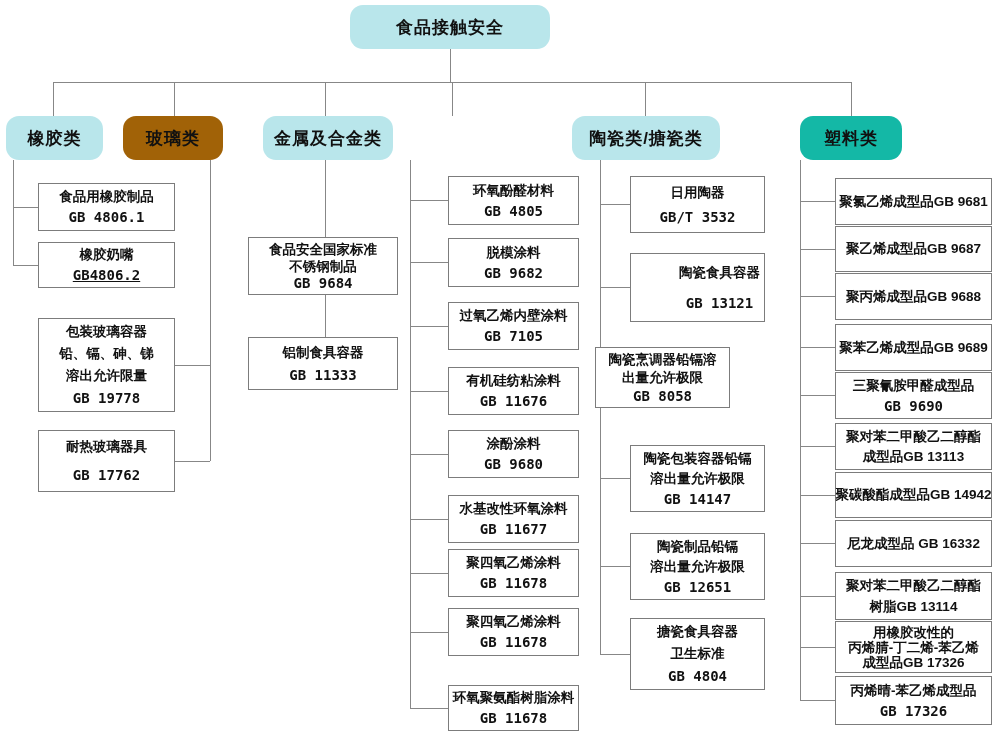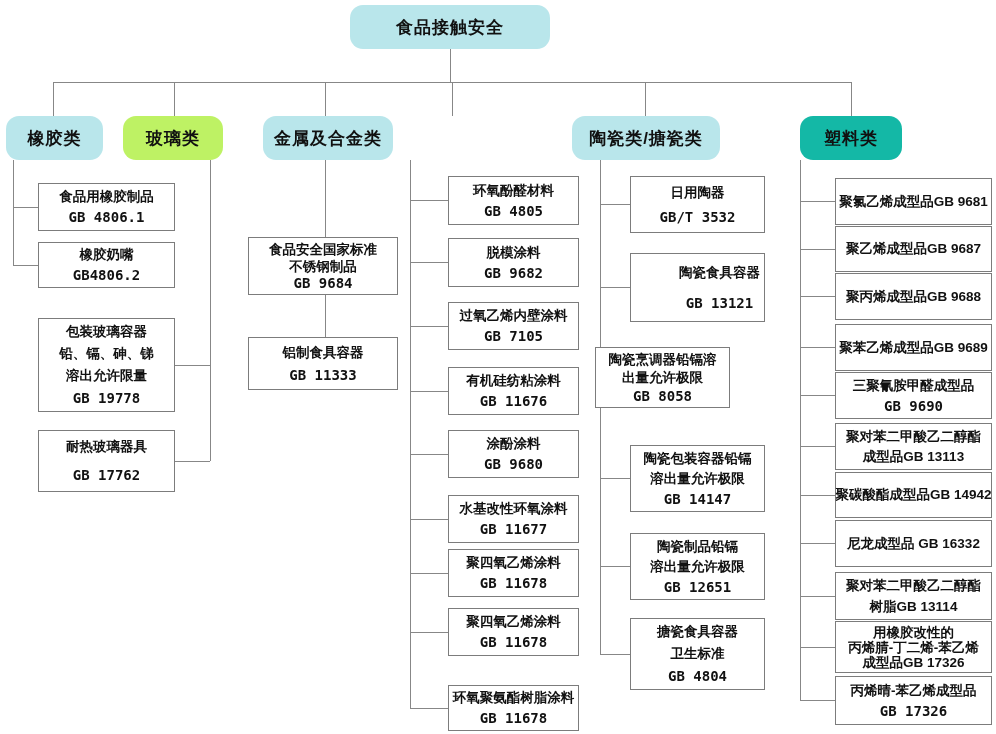--- a/index.html
+++ b/index.html
@@ -78,33 +78,33 @@
       <line x1="800" y1="495" x2="835" y2="495" stroke="#878787" stroke-width="1" shape-rendering="crispEdges"></line>
       <line x1="800" y1="543.5" x2="835" y2="543.5" stroke="#878787" stroke-width="1" shape-rendering="crispEdges"></line>
       <line x1="800" y1="596" x2="835" y2="596" stroke="#878787" stroke-width="1" shape-rendering="crispEdges"></line>
       <line x1="800" y1="647" x2="835" y2="647" stroke="#878787" stroke-width="1" shape-rendering="crispEdges"></line>
       <line x1="800" y1="700.5" x2="835" y2="700.5" stroke="#878787" stroke-width="1" shape-rendering="crispEdges"></line>
     </svg>
 
   <div class="bubble root" style="left: 350px; top: 5px; width: 200px; height: 44px; background: rgb(185, 230, 235);">食品接触安全</div>
 
   <div class="bubble" style="left: 6px; top: 116px; width: 97px; height: 44px; background: rgb(185, 230, 235);">橡胶类</div>
-  <div class="bubble" style="left: 123px; top: 116px; width: 100px; height: 44px; background: #bef264;">玻璃类</div>
+  <div class="bubble" style="left: 123px; top: 116px; width: 100px; height: 44px; background: #a16207;">玻璃类</div>
   <div class="bubble" style="left: 263px; top: 116px; width: 130px; height: 44px; background: rgb(185, 230, 235);">金属及合金类</div>
   <div class="bubble" style="left: 572px; top: 116px; width: 148px; height: 44px; background: rgb(185, 230, 235);">陶瓷类/搪瓷类</div>
   <div class="bubble" style="left: 800px; top: 116px; width: 102px; height: 44px; background: #14b8a6;">塑料类</div>
 
   <div id="nodes">
       <div class="std" style="left: 38px; top: 183px; width: 137px; height: 48px; border-color: rgb(124, 124, 124);">
         <div class="line" style="line-height: 21px;">食品用橡胶制品</div>
         <div class="line gb" style="line-height: 21px;">GB 4806.1</div>
       </div>
       <div class="std" style="left: 38px; top: 242px; width: 137px; height: 46px; border-color: rgb(124, 124, 124);">
         <div class="line" style="line-height: 20px;">橡胶奶嘴</div>
-        <div class="line gb" style="line-height: 20px;">GB4806.2</div>
+        <div class="line gb" style="line-height: 20px; text-decoration: underline;">GB4806.2</div>
       </div>
       <div class="std" style="left: 38px; top: 318px; width: 137px; height: 94px; border-color: rgb(124, 124, 124);">
         <div class="line" style="line-height: 22px;">包装玻璃容器</div>
         <div class="line" style="line-height: 22px;">铅、镉、砷、锑</div>
         <div class="line" style="line-height: 22px;">溶出允许限量</div>
         <div class="line gb" style="line-height: 22px;">GB 19778</div>
       </div>
       <div class="std" style="left: 38px; top: 430px; width: 137px; height: 62px; border-color: rgb(124, 124, 124);">
         <div class="line" style="line-height: 28px;">耐热玻璃器具</div>
         <div class="line gb" style="line-height: 28px;">GB 17762</div>

